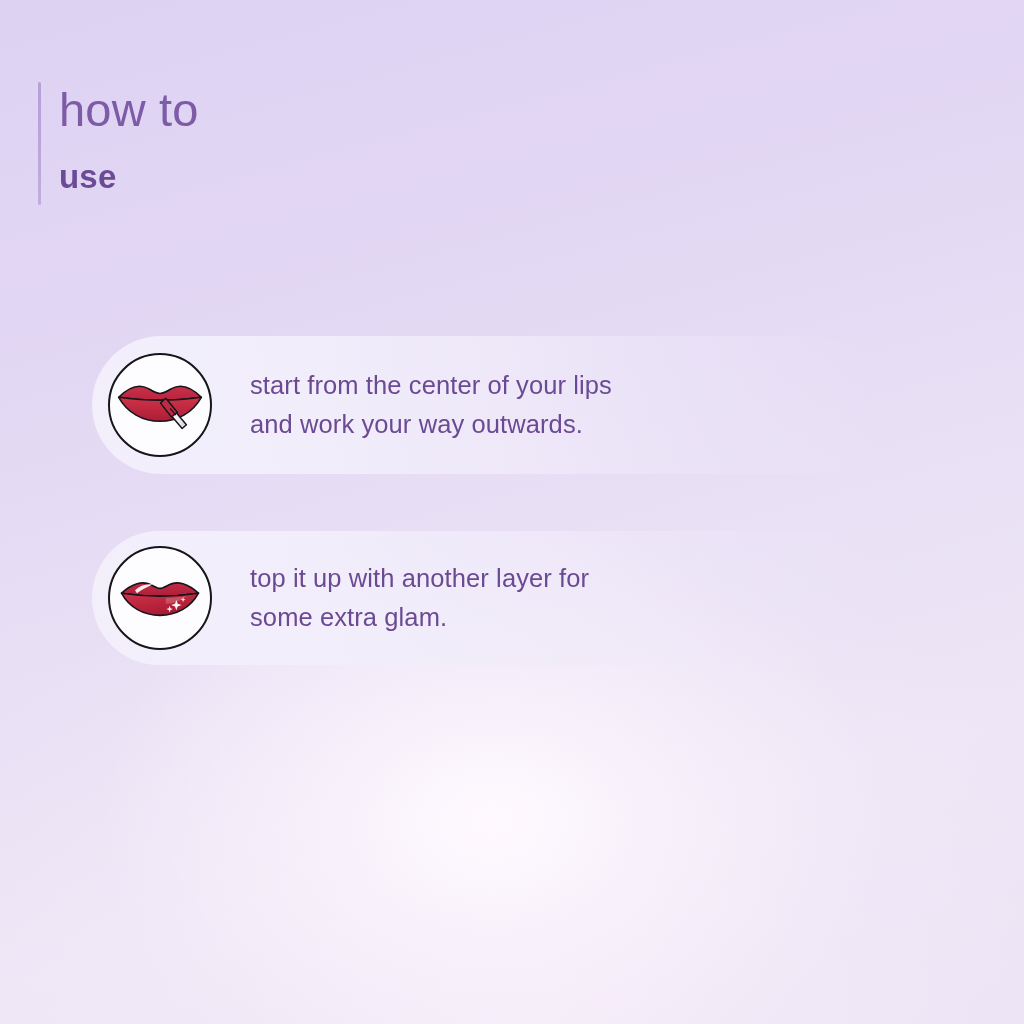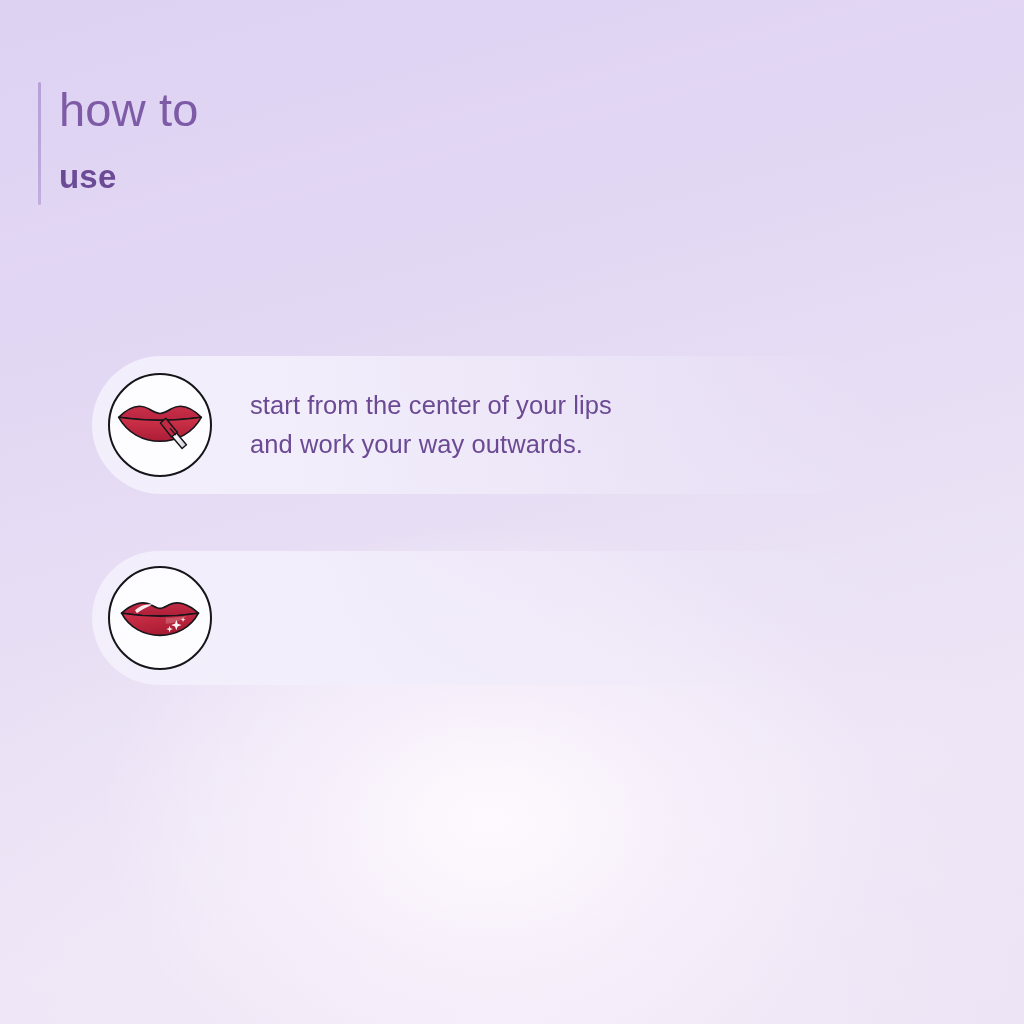--- a/index.html
+++ b/index.html
@@ -59,21 +59,21 @@
     font-weight: 700;
     color: #6b4a96;
     letter-spacing: 0.2px;
     margin-top: 11px;
   }
 
   
   .steps {
     position: absolute;
     left: 92px;
-    top: 356px;
+    top: 336px;
     width: 790px;
   }
   .step-card {
     position: relative;
     height: 138px;
     border-radius: 69px;
     display: flex;
     align-items: center;
     background: linear-gradient(90deg,
         rgba(243,240,252,0.96) 0%,
@@ -186,16 +186,18 @@
 
           <path d="M26 44 C31 39 38 37 44 38 C38 41 32 44 28 47 Z" fill="#ffffff" opacity="0.92"></path>
 
           <path d="M58 52 C66 52 74 51 80 50 C74 55 66 58 58 58 Z" fill="#ffffff" opacity="0.2"></path>
 
           <path d="M69 54 L70.4 58 L74.4 59.4 L70.4 60.8 L69 64.8 L67.6 60.8 L63.6 59.4 L67.6 58 Z" fill="#ffffff" opacity="0.96"></path>
           <path d="M62 60 L62.9 62.6 L65.5 63.5 L62.9 64.4 L62 67 L61.1 64.4 L58.5 63.5 L61.1 62.6 Z" fill="#ffffff" opacity="0.9"></path>
           <path d="M76 51 L76.7 53 L78.7 53.7 L76.7 54.4 L76 56.4 L75.3 54.4 L73.3 53.7 L75.3 53 Z" fill="#ffffff" opacity="0.85"></path>
         </svg>
       </div>
+      <div class="step-text">top it up with another layer for
+some extra glam.</div>
     </div>
 
   </div>
 </div>
 
 </body></html>

